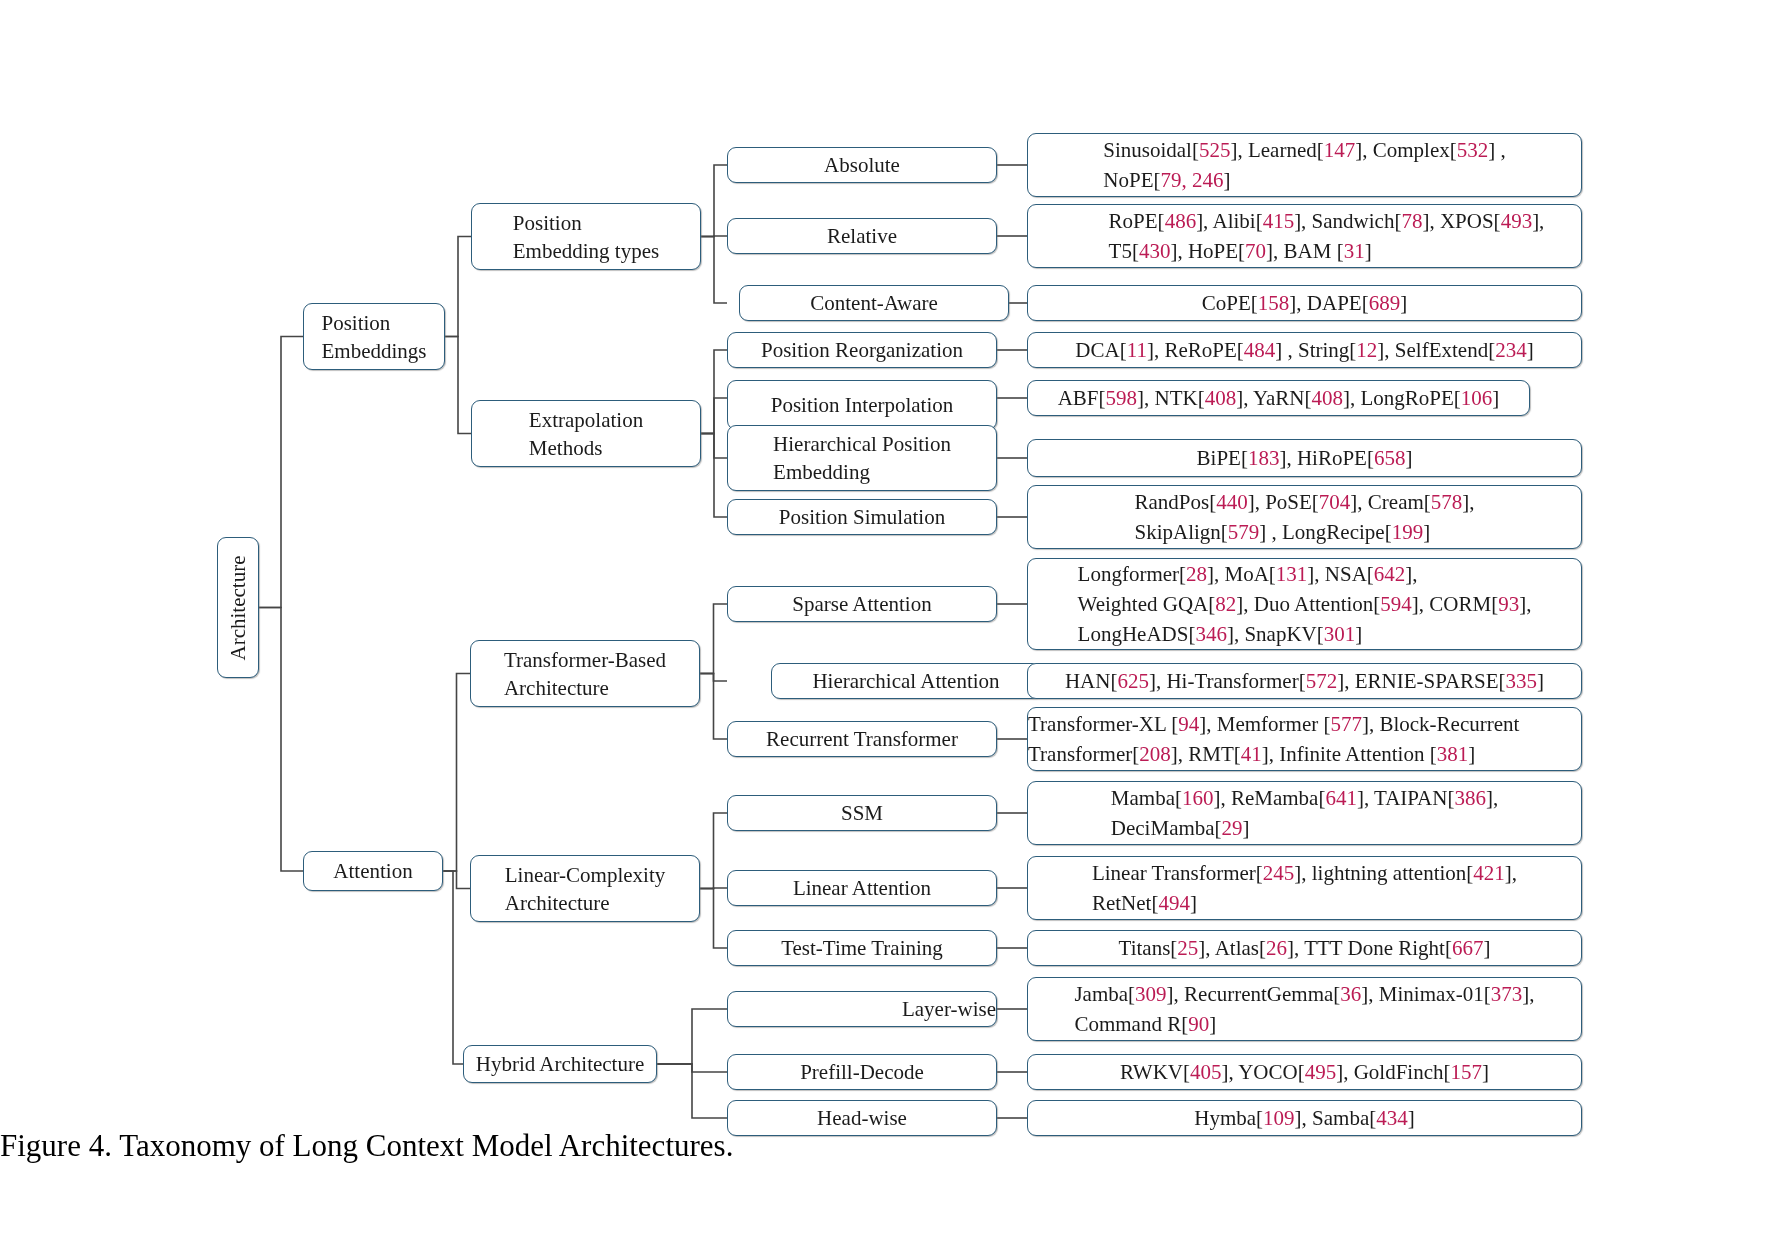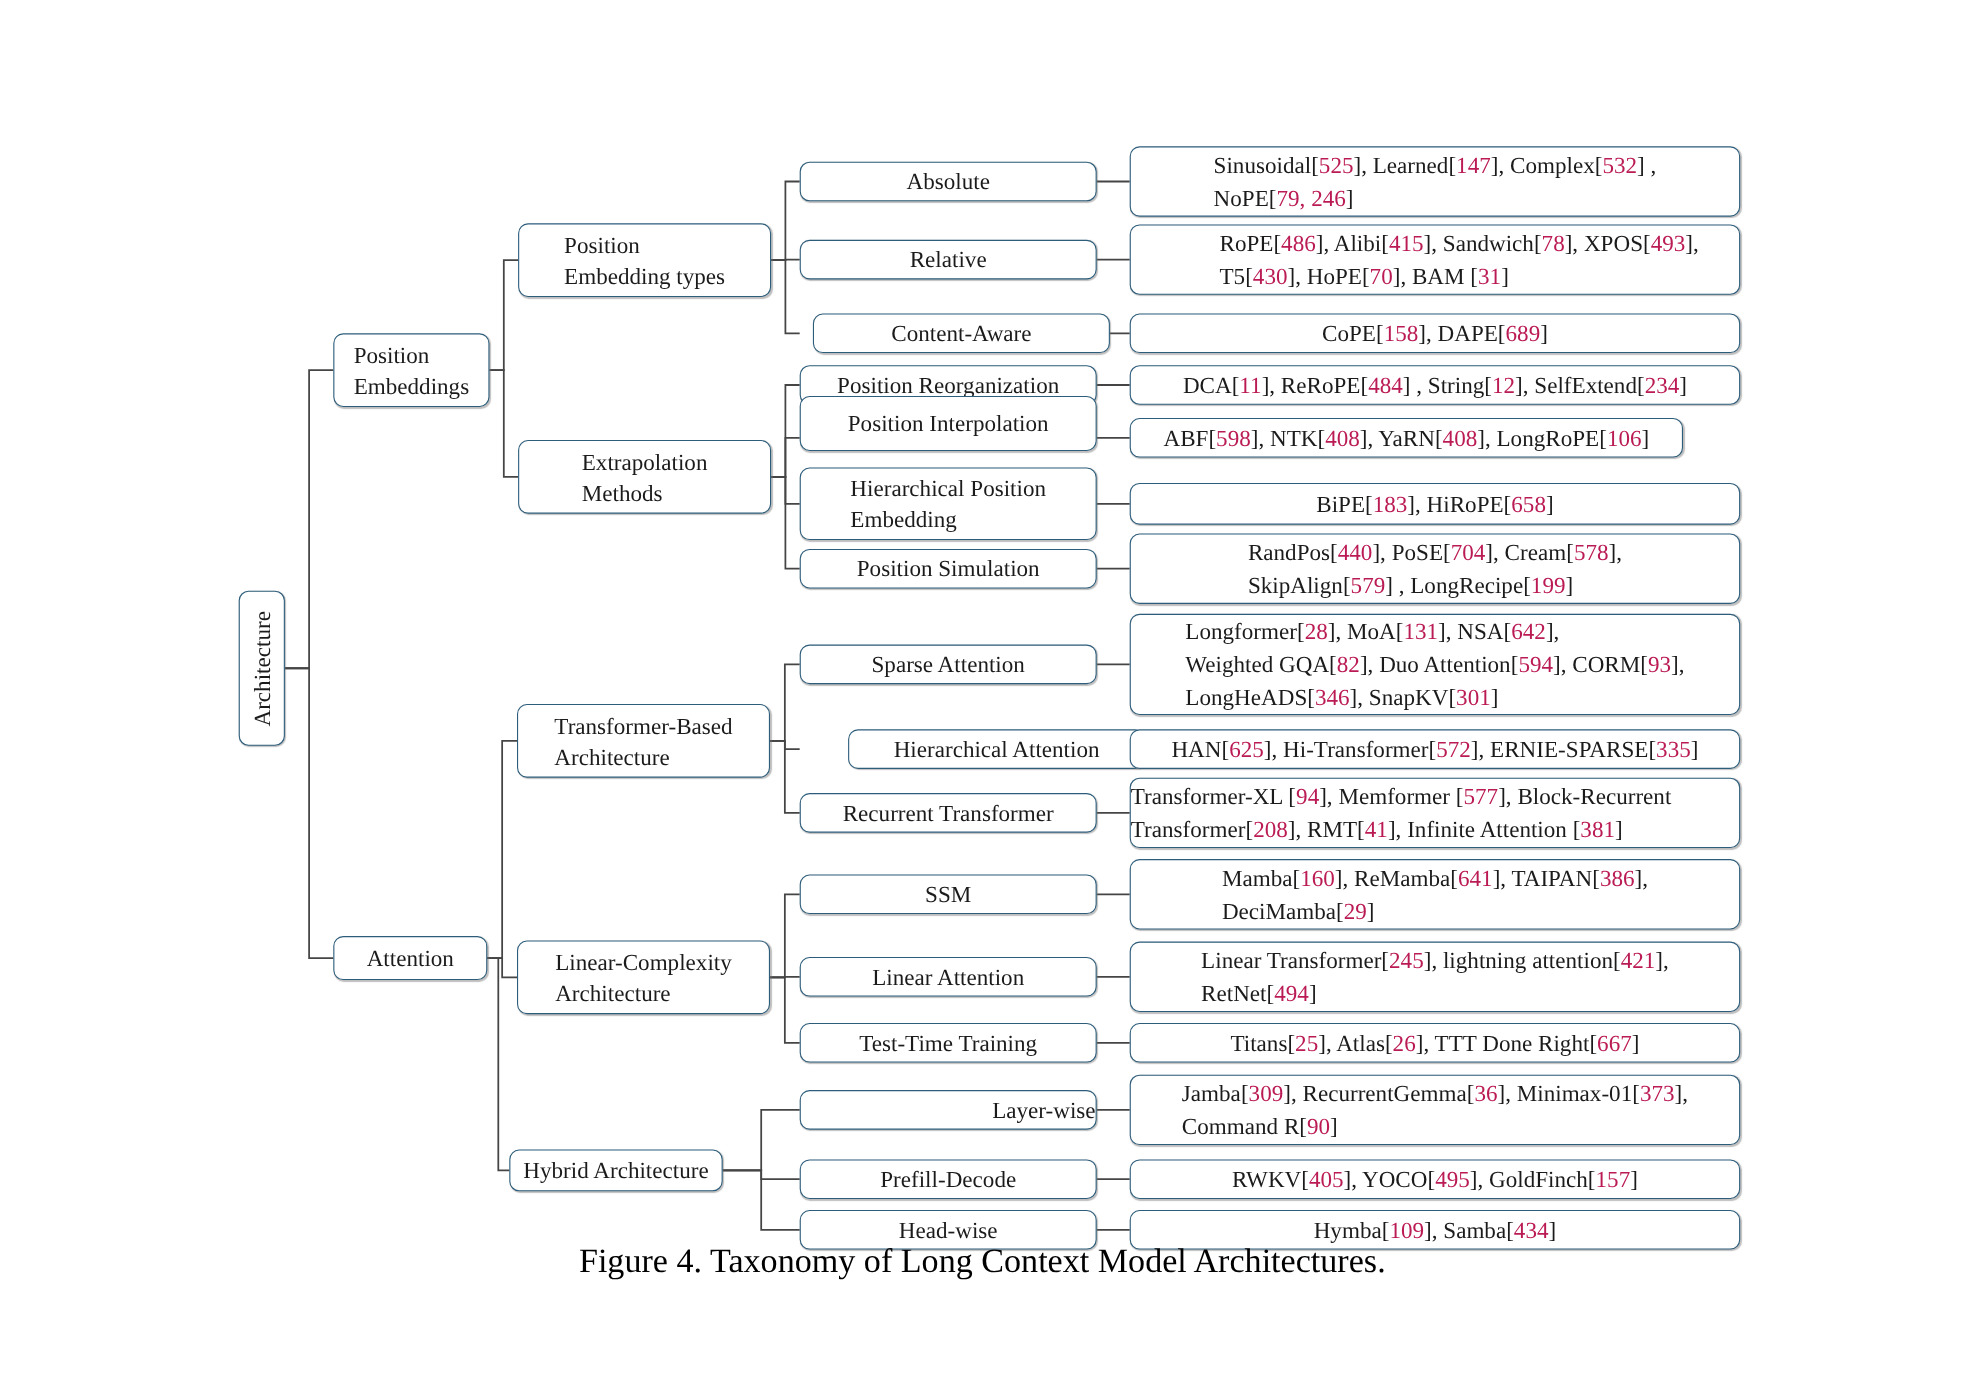--- a/index.html
+++ b/index.html
@@ -41,21 +41,20 @@
   .leaf-line{white-space:nowrap;}
   .leaf.align-left{justify-content:flex-start;padding-left:0;}
   .cite{color:var(--cite);}
   .vlabel{
     transform:rotate(-90deg);
     white-space:nowrap;
   }
   #caption{
     position:absolute;
     left:0;top:1128px;width:100%;
-    text-align:center;
     font-size:31px;
     color:#000;
   }
 </style>
 </head>
 <body>
 
 <div id="fig">
   <svg id="connectors">
       <polyline points="259,607.5 281,607.5 281,336.5 303,336.5"></polyline>
@@ -136,21 +135,21 @@
   </div>
   <div class="box" id="n-relative" style="left:727px;top:218px;width:270px;height:36px;">
     <div class="node-text">Relative</div>
   </div>
   <div class="box" id="n-content" style="left:727px;top:285px;width:270px;height:36px;margin-left:12px;">
     <div class="node-text">Content-Aware</div>
   </div>
   <div class="box" id="n-reorg" style="left:727px;top:332px;width:270px;height:36px;">
     <div class="node-text">Position Reorganization</div>
   </div>
-  <div class="box" id="n-interp" style="left:727px;top:360px;width:270px;height:50px;">
+  <div class="box" id="n-interp" style="left:727px;top:380px;width:270px;height:50px;">
     <div class="node-text">Position Interpolation</div>
   </div>
   <div class="box" id="n-hierpos" style="left:727px;top:425px;width:270px;height:66px;">
     <div class="node-text">Hierarchical Position
 Embedding</div>
   </div>
   <div class="box" id="n-possim" style="left:727px;top:499px;width:270px;height:36px;">
     <div class="node-text">Position Simulation</div>
   </div>
   <div class="box" id="n-sparse" style="left:727px;top:586px;width:270px;height:36px;">

